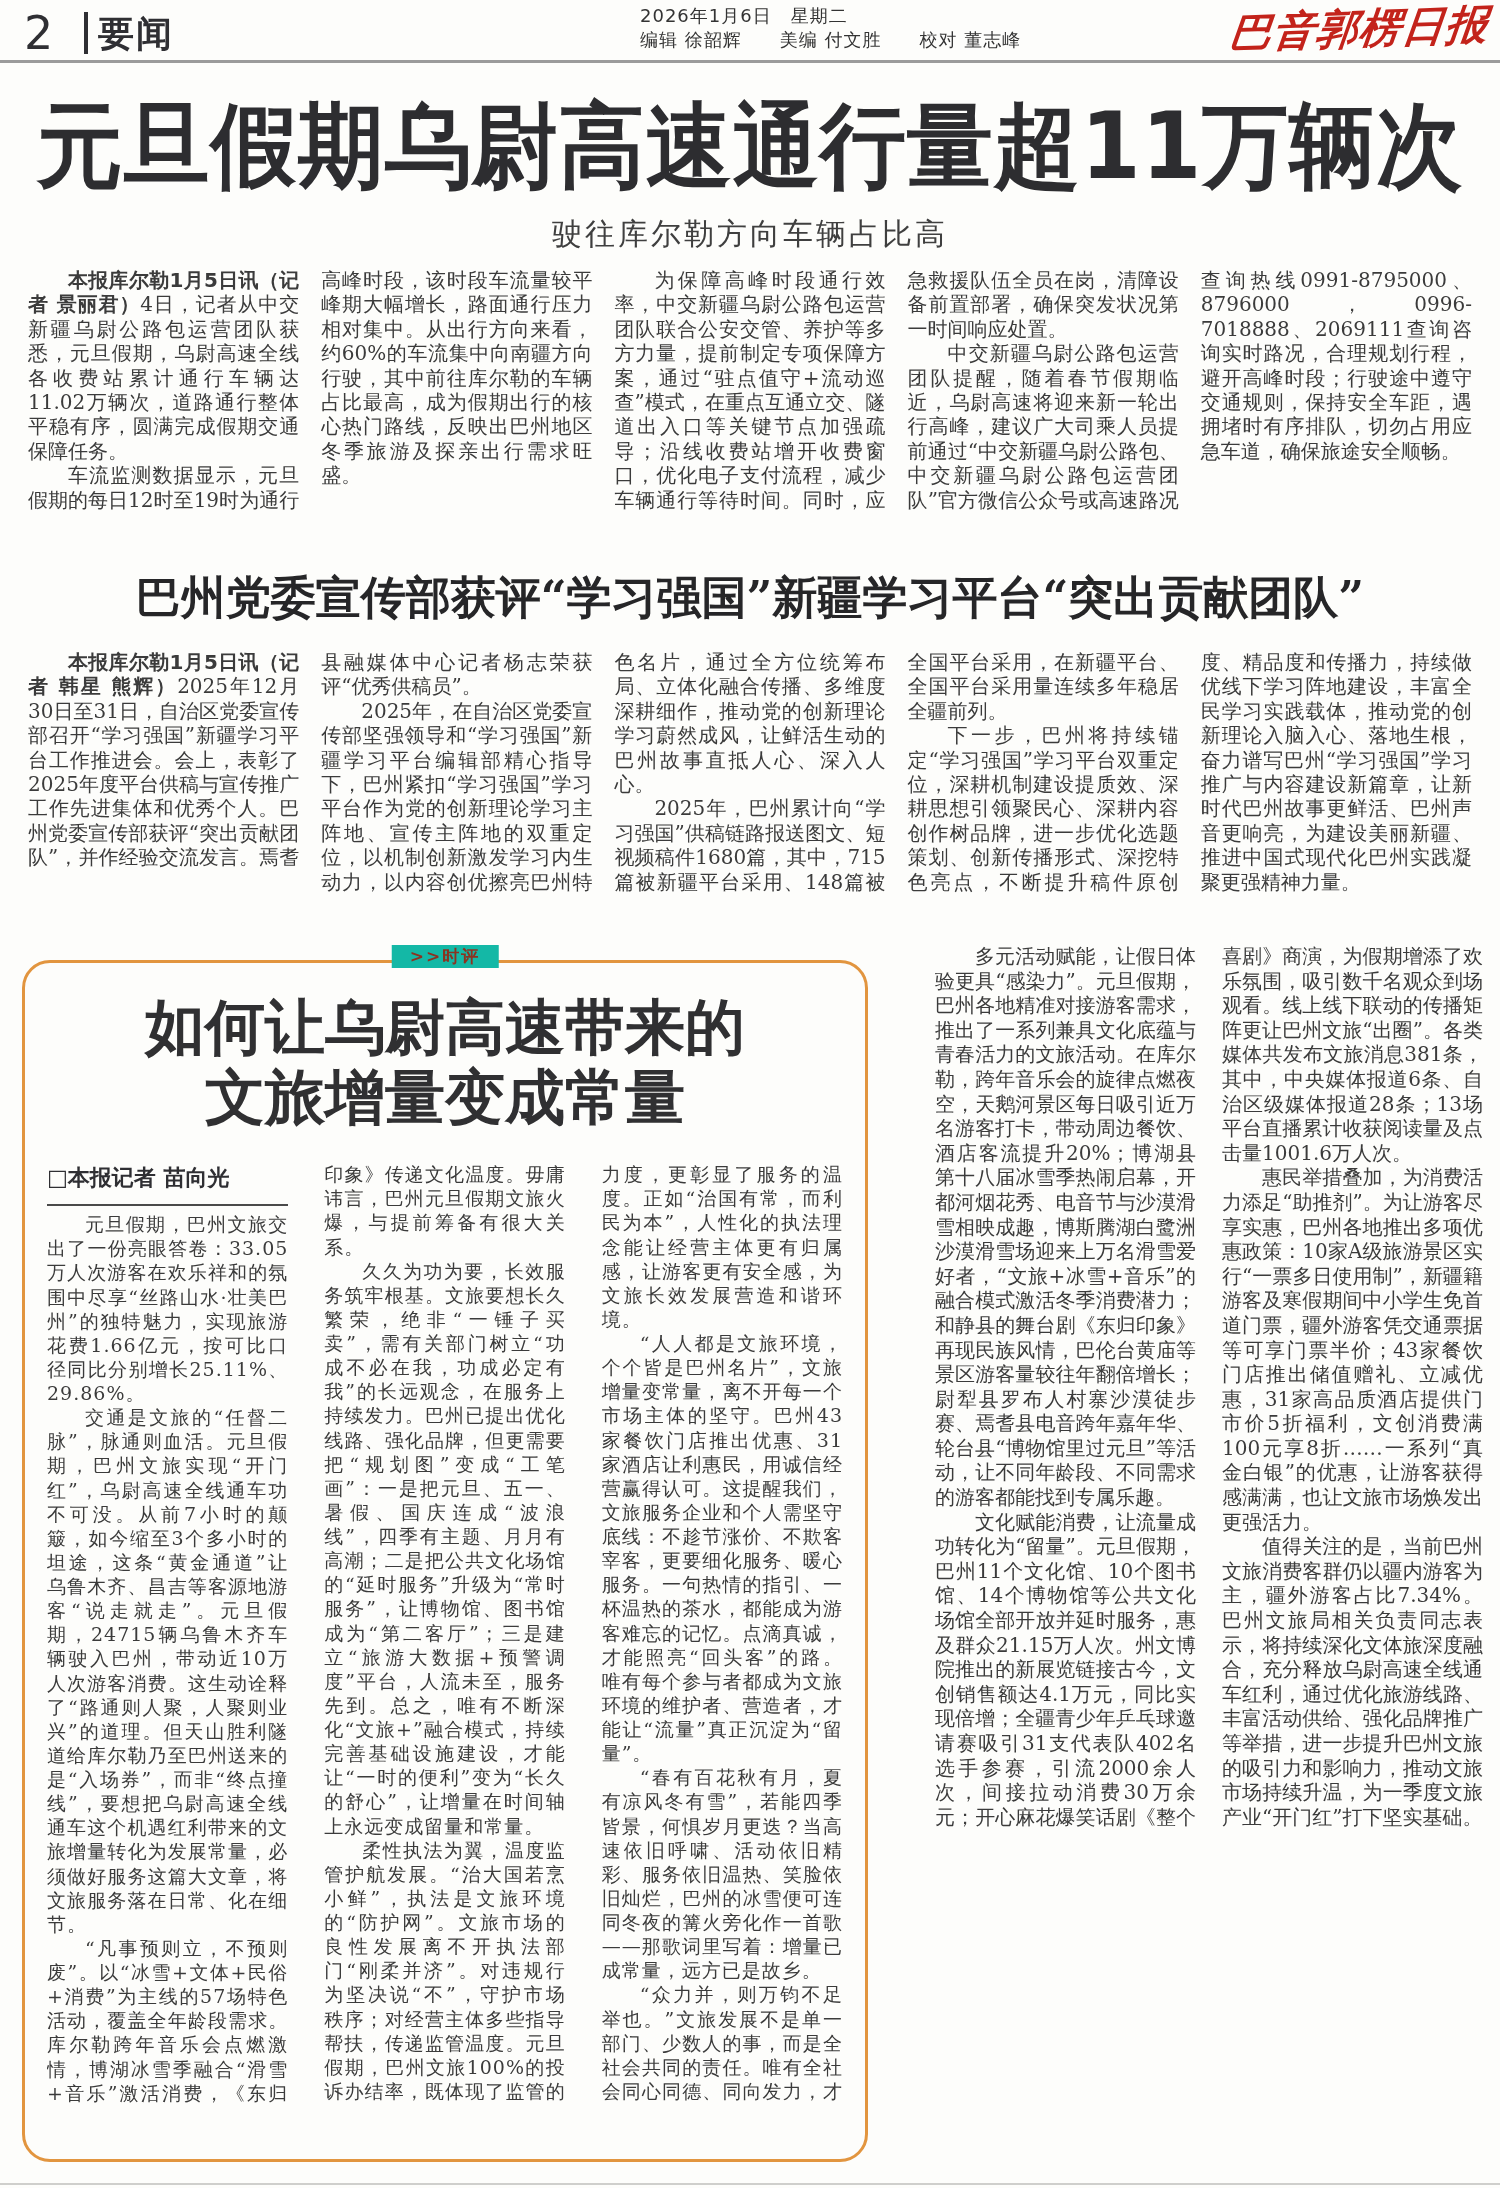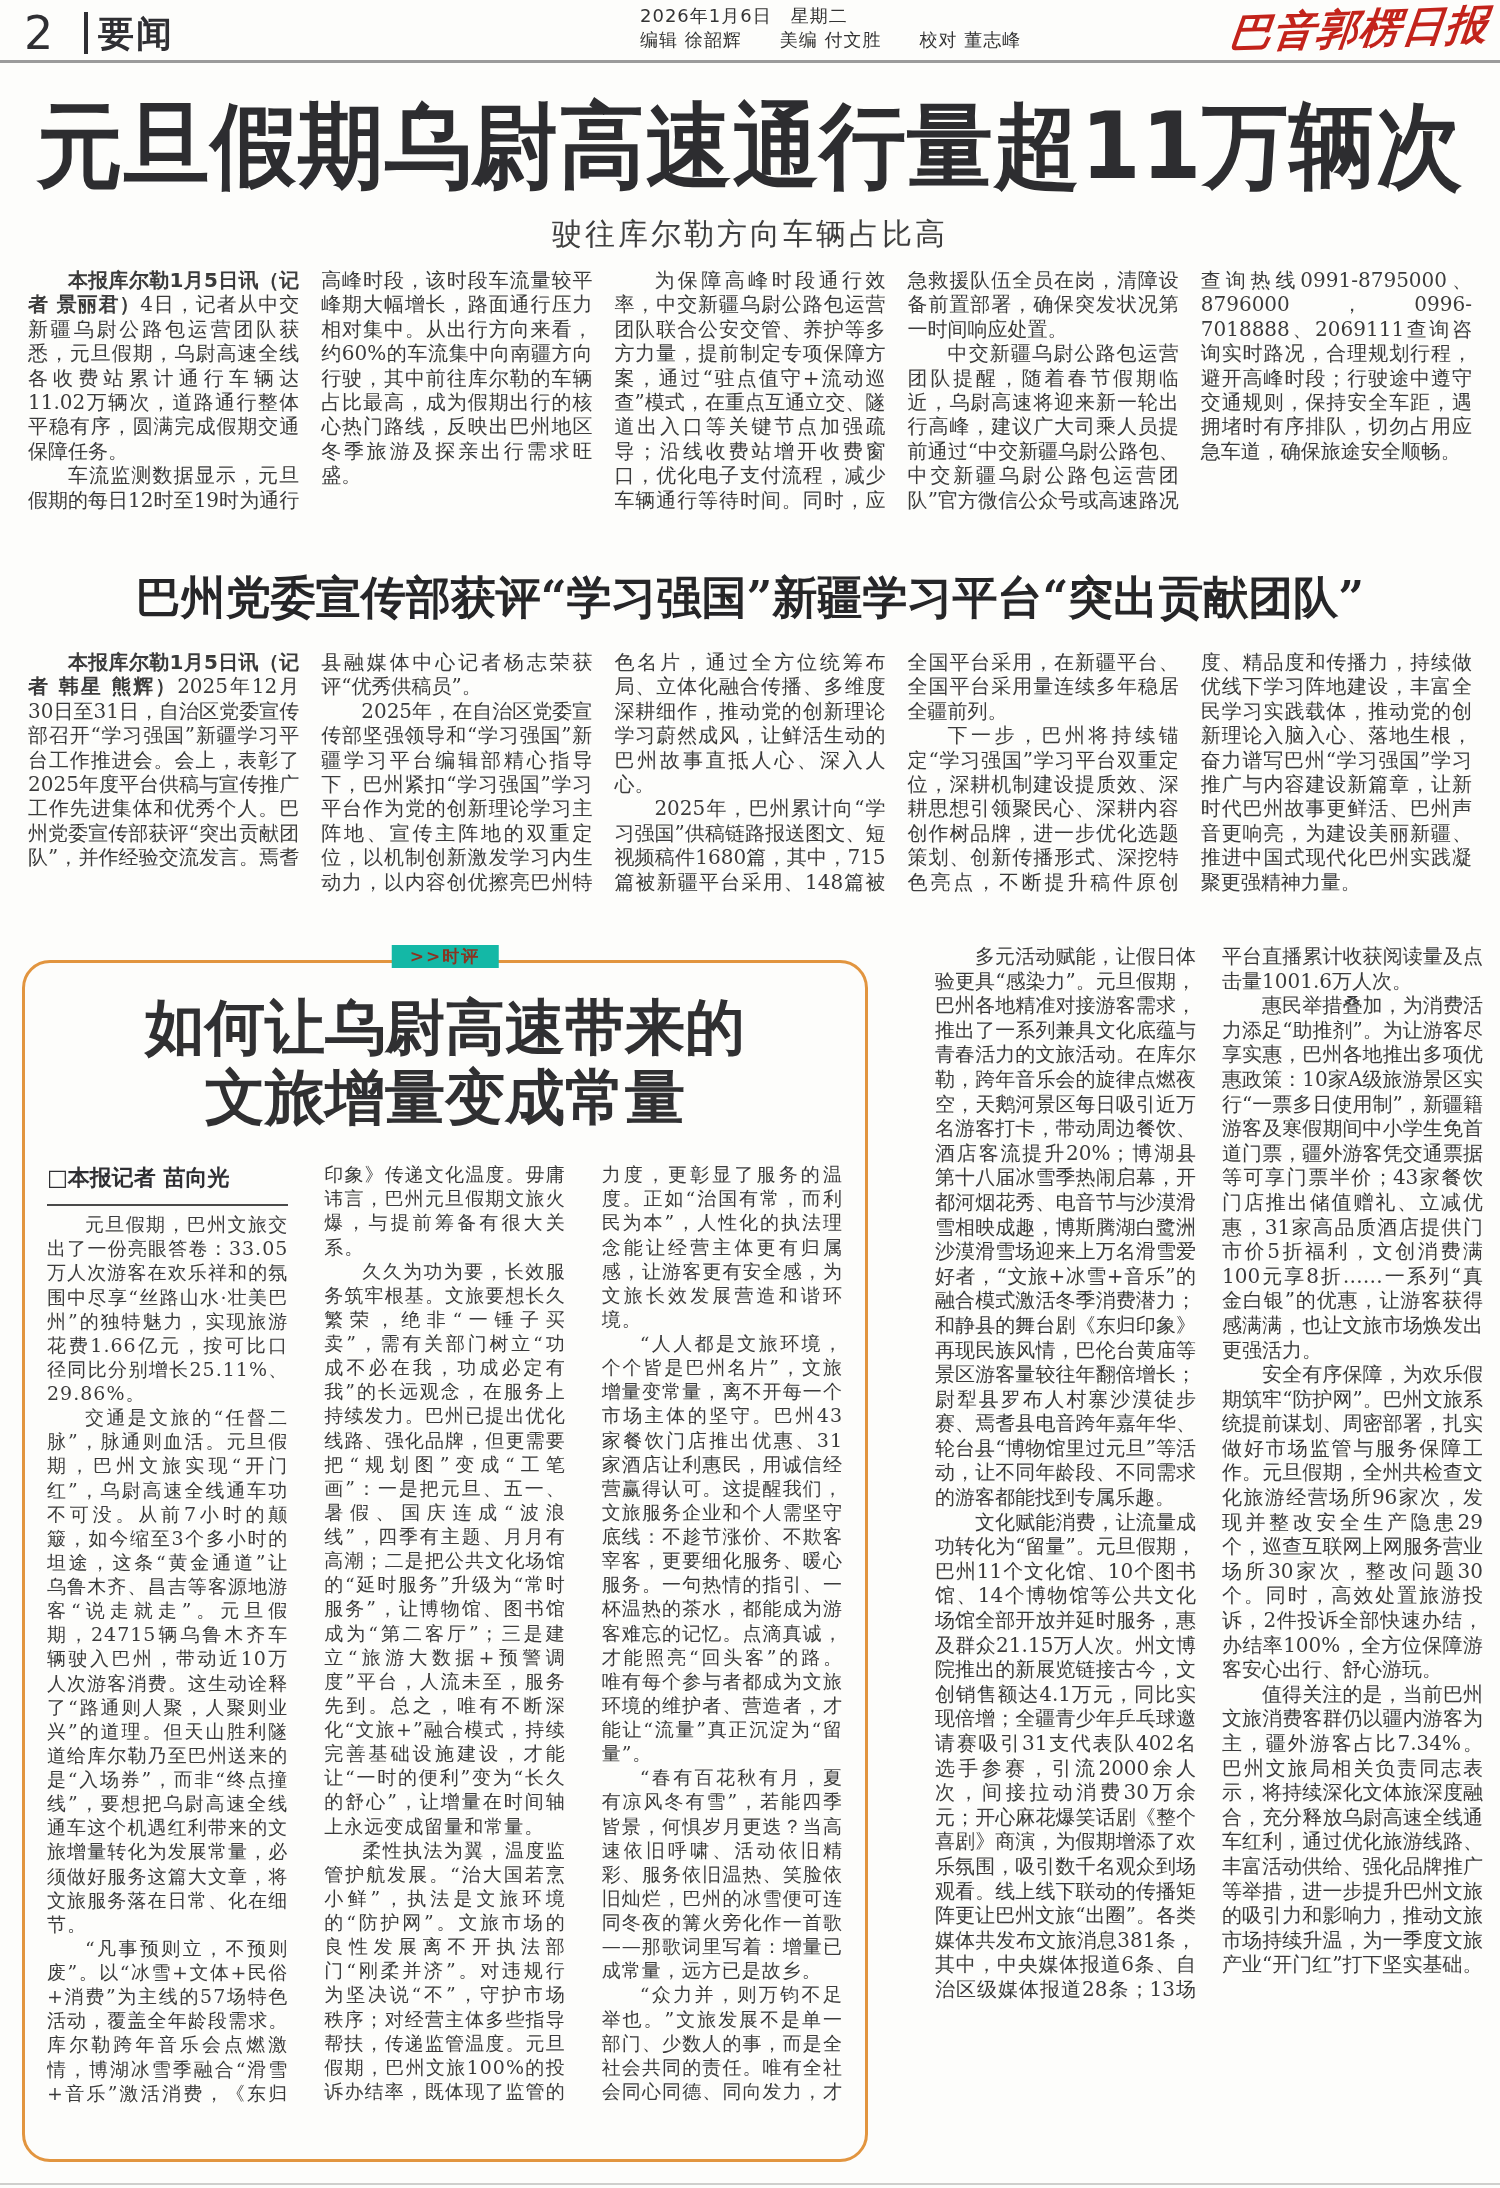--- a/index.html
+++ b/index.html
@@ -101,18 +101,17 @@
       <p>“人人都是文旅环境，个个皆是巴州名片”，文旅增量变常量，离不开每一个市场主体的坚守。巴州43家餐饮门店推出优惠、31家酒店让利惠民，用诚信经营赢得认可。这提醒我们，文旅服务企业和个人需坚守底线：不趁节涨价、不欺客宰客，更要细化服务、暖心服务。一句热情的指引、一杯温热的茶水，都能成为游客难忘的记忆。点滴真诚，才能照亮“回头客”的路。唯有每个参与者都成为文旅环境的维护者、营造者，才能让“流量”真正沉淀为“留量”。</p>
       <p>“春有百花秋有月，夏有凉风冬有雪”，若能四季皆景，何惧岁月更迭？当高速依旧呼啸、活动依旧精彩、服务依旧温热、笑脸依旧灿烂，巴州的冰雪便可连同冬夜的篝火旁化作一首歌——那歌词里写着：增量已成常量，远方已是故乡。</p>
       <p>“众力并，则万钧不足举也。”文旅发展不是单一部门、少数人的事，而是全社会共同的责任。唯有全社会同心同德、同向发力，才能让巴州的雪山湖泊、沙漠绿洲持续散发魅力，让短期的文旅增量转化为长久的发展动能，最终实现“四季皆可游、年年皆兴旺”的美好愿景。</p>
     </div>
   </div>
 
   <div class="cols" id="continued-body">
     <p>多元活动赋能，让假日体验更具“感染力”。元旦假期，巴州各地精准对接游客需求，推出了一系列兼具文化底蕴与青春活力的文旅活动。在库尔勒，跨年音乐会的旋律点燃夜空，天鹅河景区每日吸引近万名游客打卡，带动周边餐饮、酒店客流提升20%；博湖县第十八届冰雪季热闹启幕，开都河烟花秀、电音节与沙漠滑雪相映成趣，博斯腾湖白鹭洲沙漠滑雪场迎来上万名滑雪爱好者，“文旅+冰雪+音乐”的融合模式激活冬季消费潜力；和静县的舞台剧《东归印象》再现民族风情，巴伦台黄庙等景区游客量较往年翻倍增长；尉犁县罗布人村寨沙漠徒步赛、焉耆县电音跨年嘉年华、轮台县“博物馆里过元旦”等活动，让不同年龄段、不同需求的游客都能找到专属乐趣。</p>
     <p>文化赋能消费，让流量成功转化为“留量”。元旦假期，巴州11个文化馆、10个图书馆、14个博物馆等公共文化场馆全部开放并延时服务，惠及群众21.15万人次。州文博院推出的新展览链接古今，文创销售额达4.1万元，同比实现倍增；全疆青少年乒乓球邀请赛吸引31支代表队402名选手参赛，引流2000余人次，间接拉动消费30万余元；开心麻花爆笑话剧《整个喜剧》商演，为假期增添了欢乐氛围，吸引数千名观众到场观看。线上线下联动的传播矩阵更让巴州文旅“出圈”。各类媒体共发布文旅消息381条，其中，中央媒体报道6条、自治区级媒体报道28条；13场平台直播累计收获阅读量及点击量1001.6万人次。</p>
     <p>惠民举措叠加，为消费活力添足“助推剂”。为让游客尽享实惠，巴州各地推出多项优惠政策：10家A级旅游景区实行“一票多日使用制”，新疆籍游客及寒假期间中小学生免首道门票，疆外游客凭交通票据等可享门票半价；43家餐饮门店推出储值赠礼、立减优惠，31家高品质酒店提供门市价5折福利，文创消费满100元享8折……一系列“真金白银”的优惠，让游客获得感满满，也让文旅市场焕发出更强活力。</p>
-    <p>安全有序保障，为欢乐假期筑牢“防护网”。巴州文旅系统提前谋划、周密部署，扎实做好市场监管与服务保障工作。元旦假期，全州共检查文化旅游经营场所96家次，发现并整改安全生产隐患29个，巡查互联网上网服务营业场所30家次，整改问题30个。同时，高效处置旅游投诉，2件投诉全部快速办结，办结率100%，全方位保障游客安心出行、舒心游玩。</p>
     <p>值得关注的是，当前巴州文旅消费客群仍以疆内游客为主，疆外游客占比7.34%。巴州文旅局相关负责同志表示，将持续深化文体旅深度融合，充分释放乌尉高速全线通车红利，通过优化旅游线路、丰富活动供给、强化品牌推广等举措，进一步提升巴州文旅的吸引力和影响力，推动文旅市场持续升温，为一季度文旅产业“开门红”打下坚实基础。</p>
   </div>
 
   <div class="bottom-rule"></div>
 </div>
 
 </body></html>

